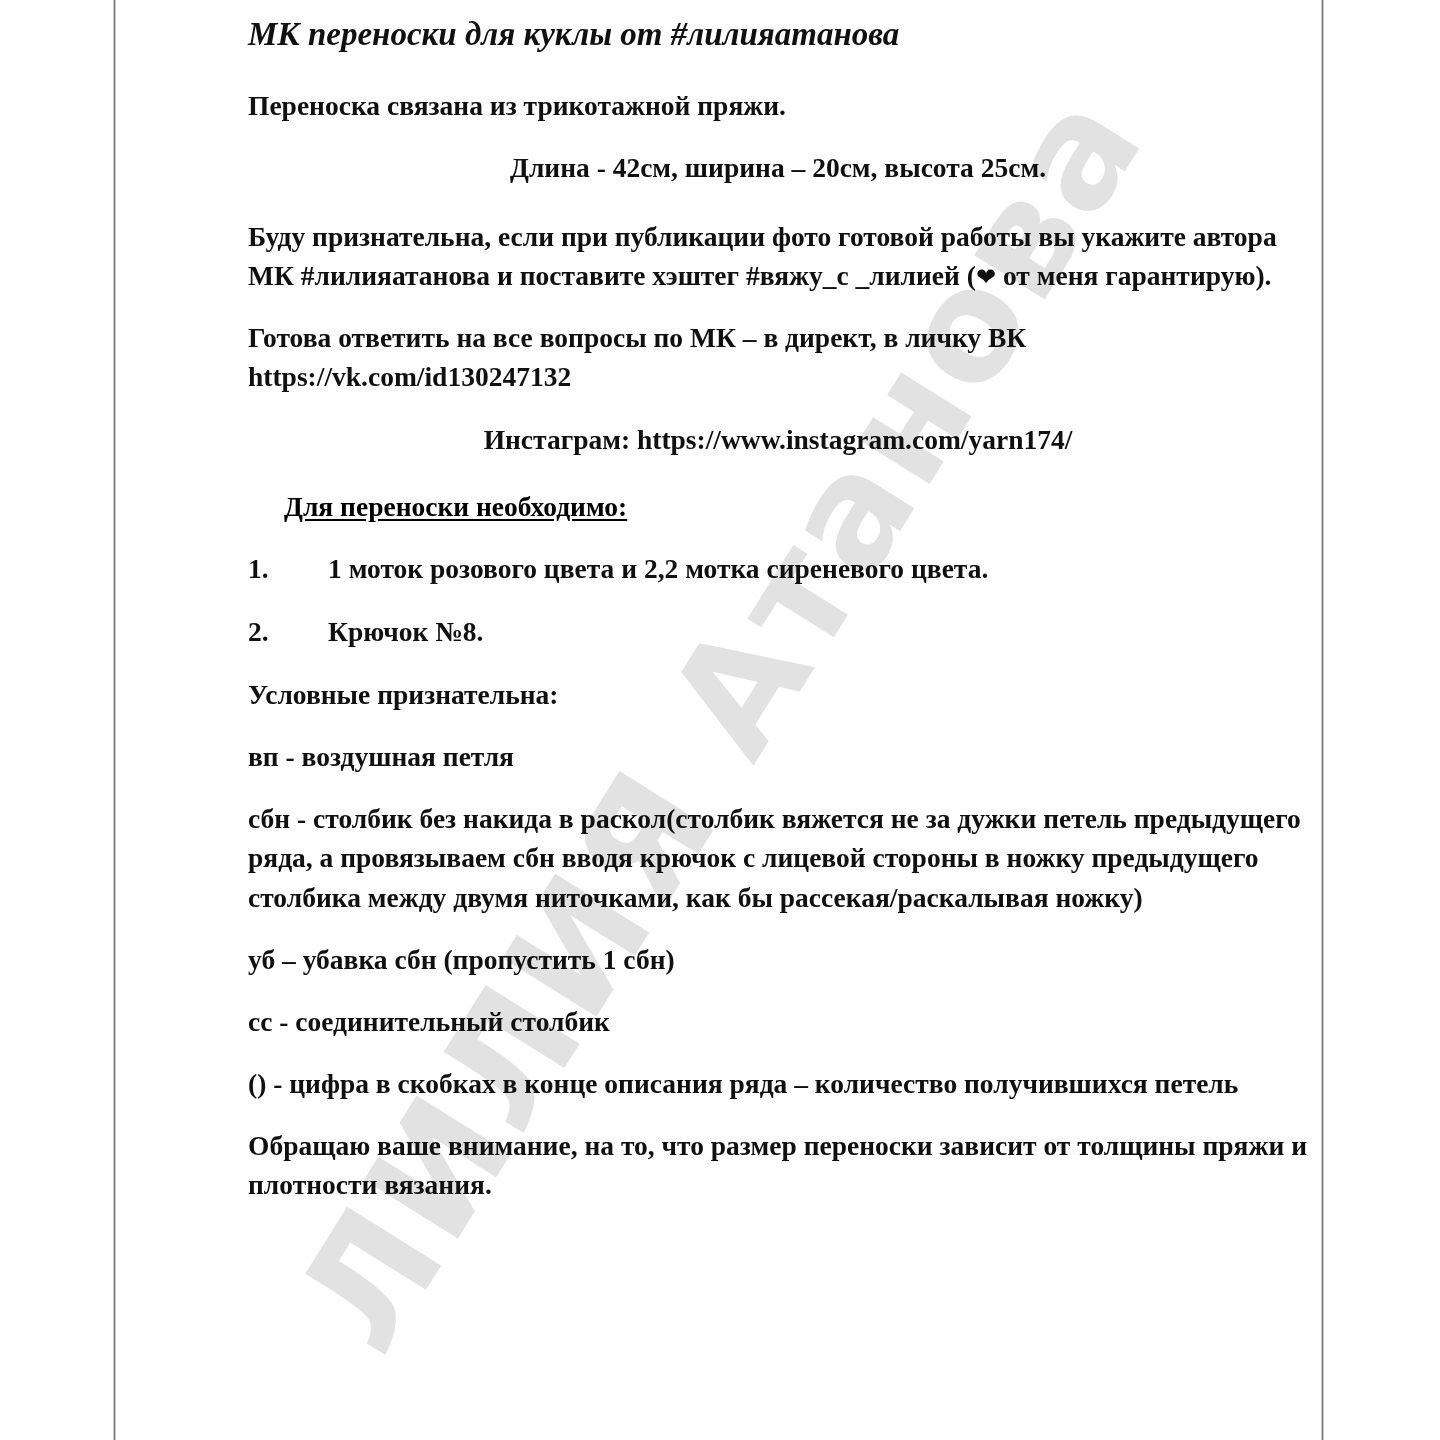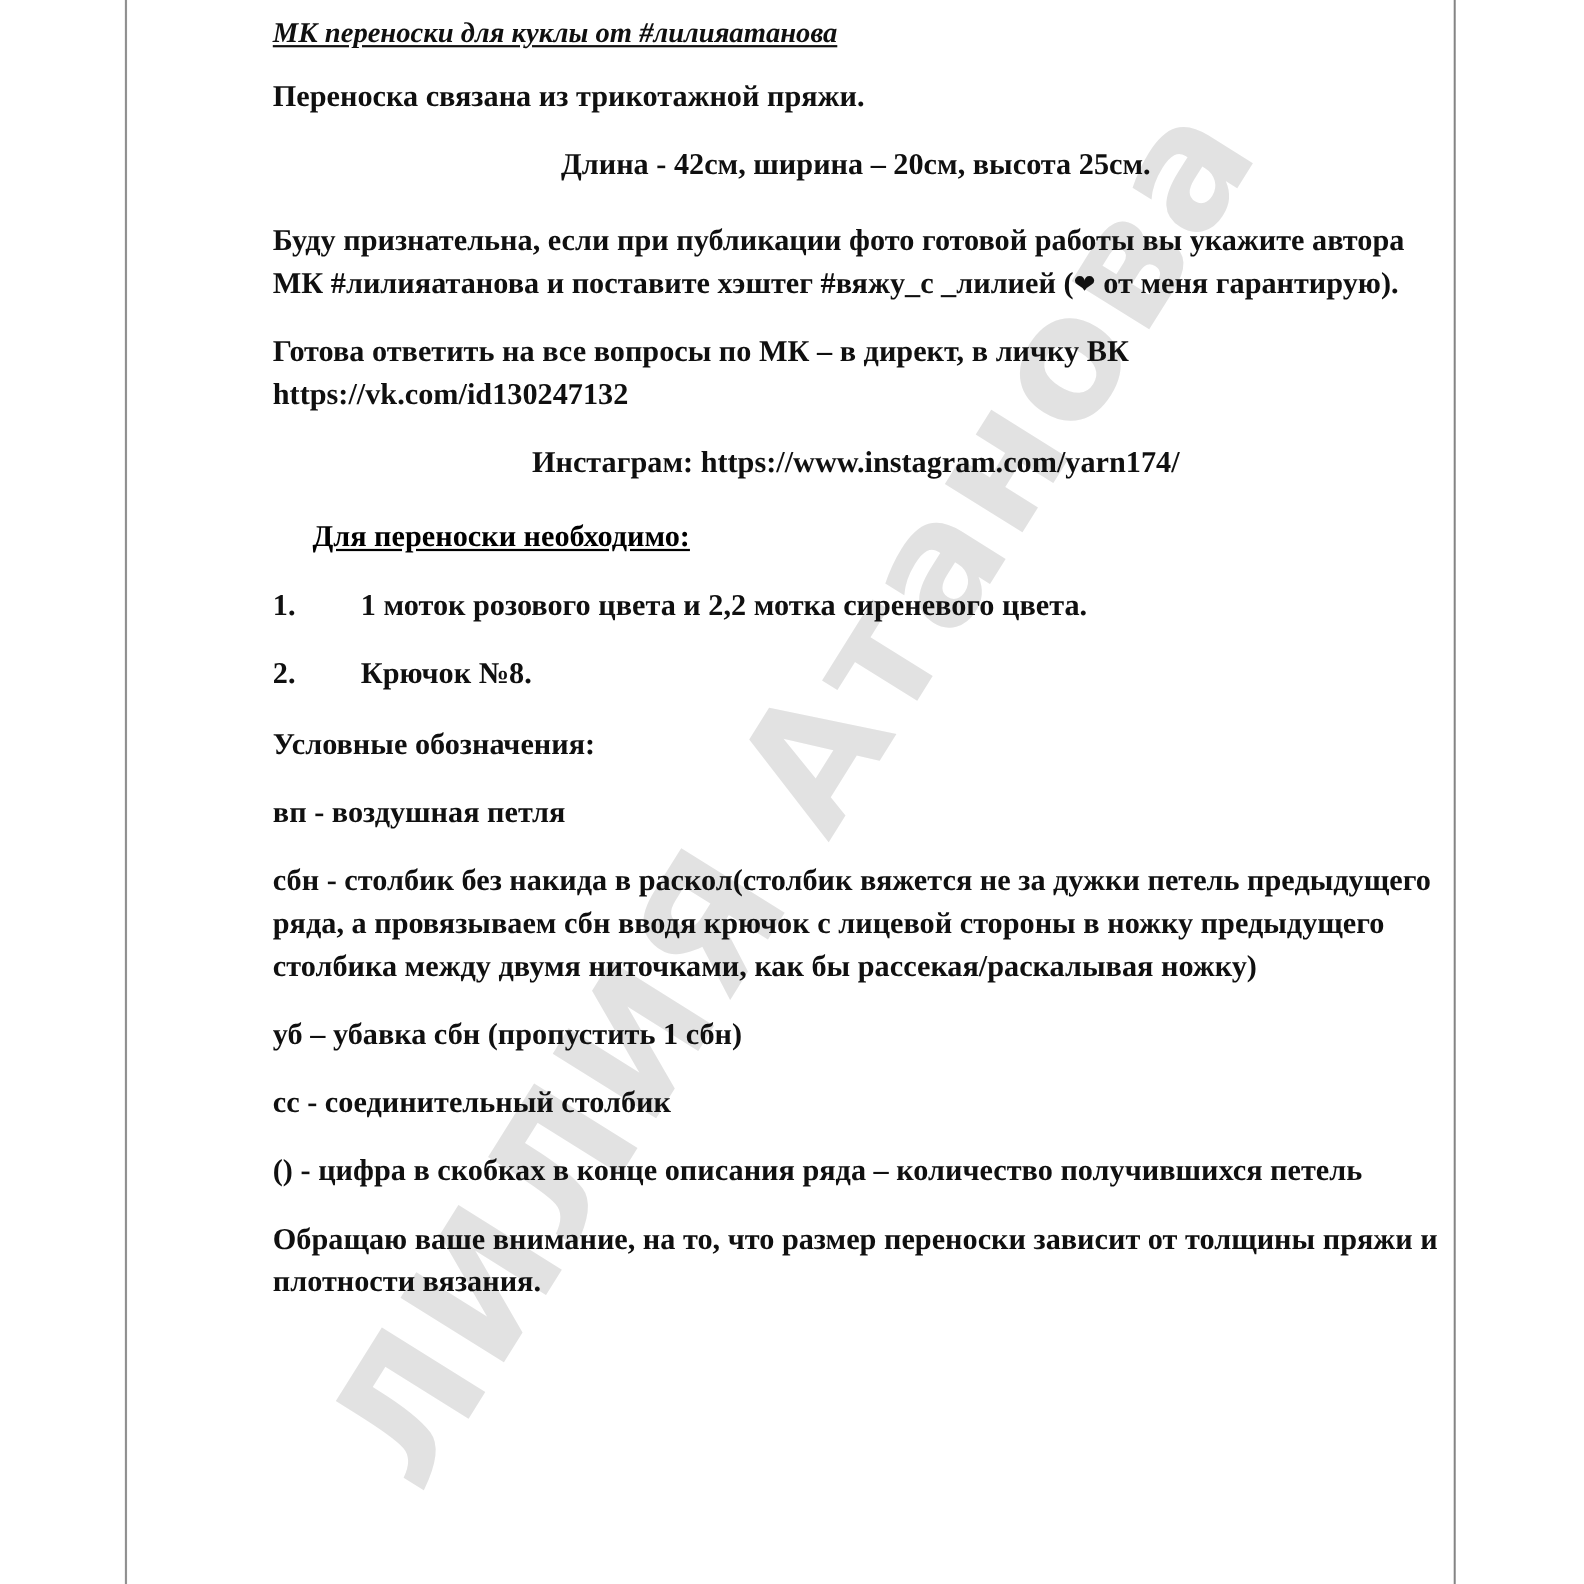--- a/index.html
+++ b/index.html
@@ -66,24 +66,23 @@
     font-weight: 700;
     font-size: 27.5px;
     line-height: 1.42;
     margin: 0 0 23px 0;
     text-rendering: optimizeLegibility;
   }
 
   .title {
     font-style: italic;
     font-weight: 700;
-    font-size: 26px;
-    text-decoration: underline;
+    font-size: 33px;
     text-underline-offset: 3px;
-    margin-bottom: 20px;
+    margin-bottom: 31px;
     line-height: 1.25;
   }
 
   .section-head {
     font-weight: 700;
     font-size: 27.5px;
     text-decoration: underline;
     text-underline-offset: 3px;
     margin: 0 0 26px 36px;
     line-height: 1.3;
@@ -148,21 +147,21 @@
       <li>
         <span class="marker">1.</span>
         <span class="item-text">1 моток розового цвета и 2,2 мотка сиреневого цвета.</span>
       </li>
       <li>
         <span class="marker">2.</span>
         <span class="item-text">Крючок  №8.</span>
       </li>
     </ul>
 
-    <p class="para">Условные обозначения:</p>
+    <p class="para">Условные признательна:</p>
 
     <p class="para">вп - воздушная петля</p>
     <p class="para">сбн - столбик без накида в раскол(столбик вяжется не за дужки петель предыдущего ряда, а провязываем сбн вводя крючок с лицевой стороны в ножку предыдущего столбика между двумя ниточками, как бы рассекая/раскалывая ножку)</p>
     <p class="para">уб – убавка сбн (пропустить 1 сбн)</p>
     <p class="para">сс - соединительный столбик</p>
     <p class="para">() - цифра в скобках в конце описания ряда – количество получившихся петель</p>
 
     <p class="para">Обращаю ваше внимание, на то, что размер переноски зависит от толщины пряжи и плотности вязания.</p>
 
   </div>

